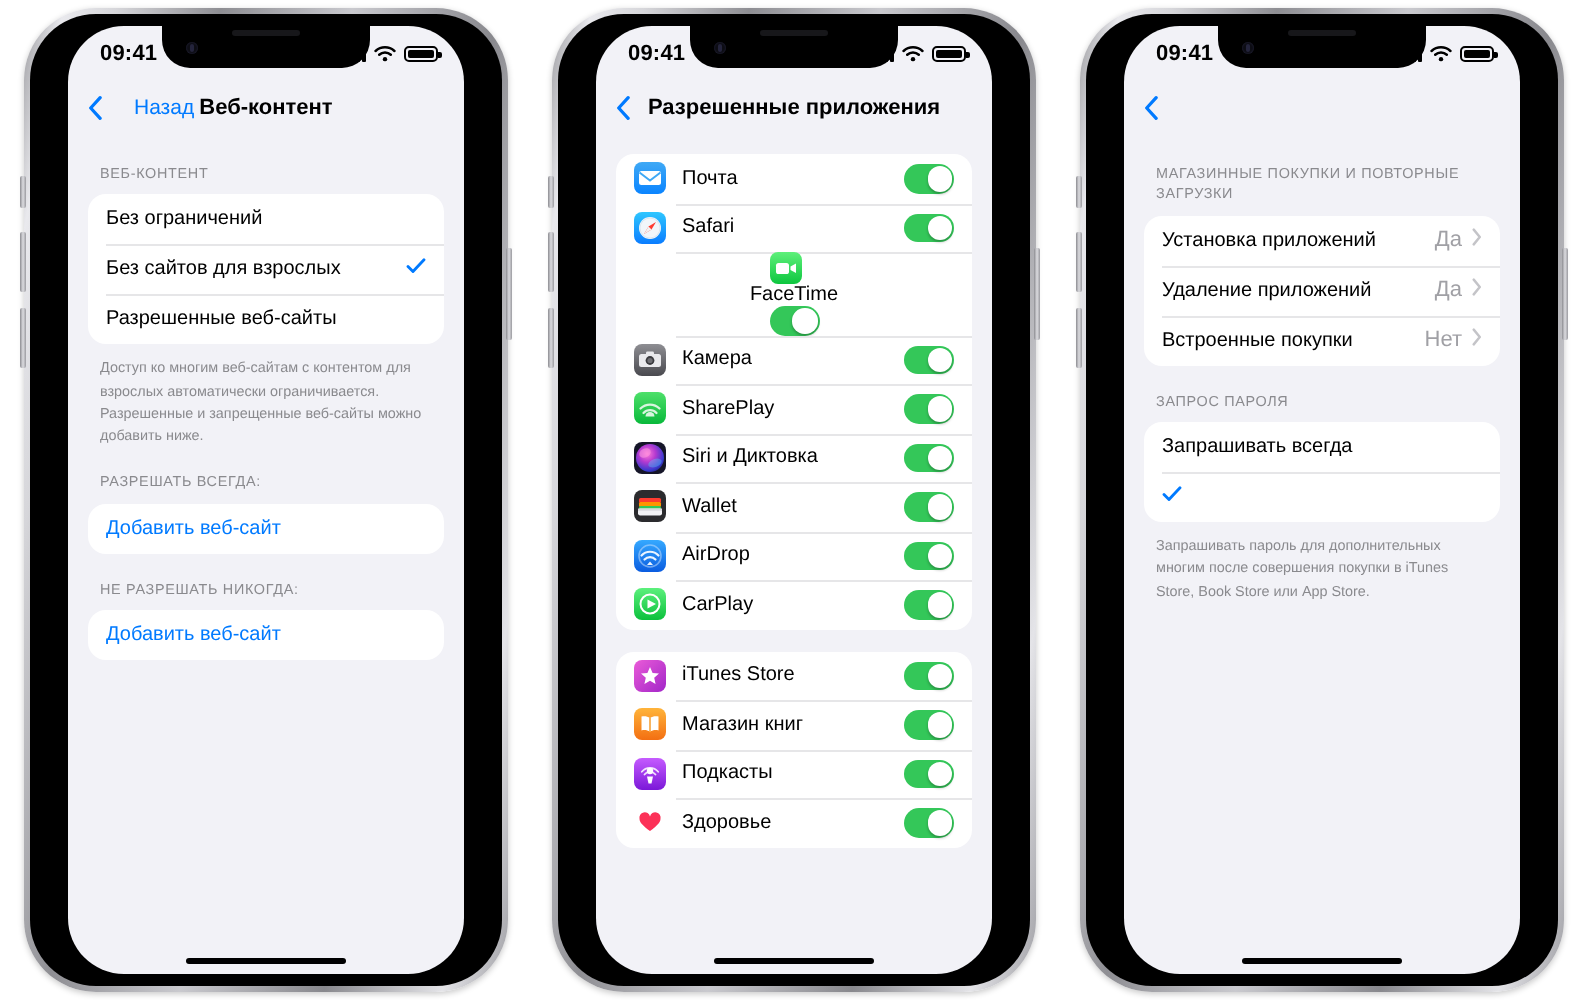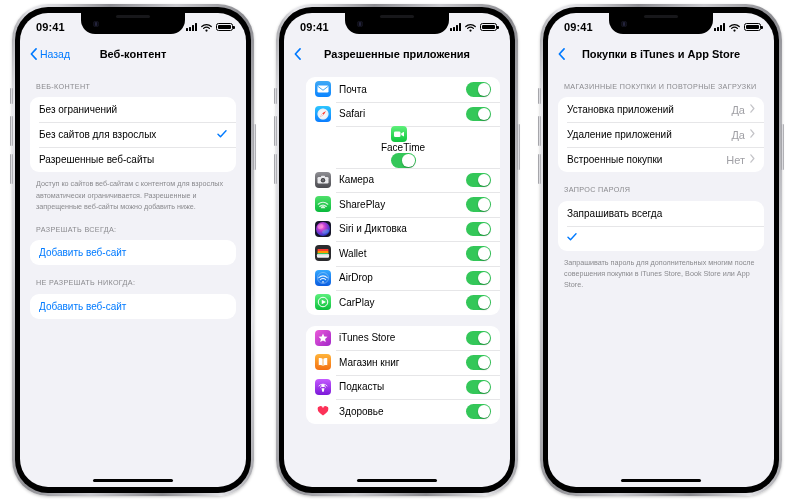--- a/index.html
+++ b/index.html
@@ -27,21 +27,21 @@
     background: linear-gradient(100deg,#9a9a9e 0%,#e9e9ed 6%,#d6d6da 14%,#8e8e93 30%,#c9c9ce 50%,#88888d 72%,#e4e4e8 90%,#a0a0a5 100%);
     padding: 3px;
     box-shadow: 0 1px 3px rgba(0,0,0,.22);
   }
   .phone-inner {
     position: relative;
     width: 100%;
     height: 100%;
     border-radius: 33px;
     background: #000;
-    padding: 6px 5px;
+    padding: 6px 19px;
   }
   .screen {
     position: relative;
     width: 100%;
     height: 100%;
     border-radius: 28px;
     background: #f2f2f7;
     overflow: hidden;
   }
   
@@ -144,21 +144,21 @@
   .navbar {
     position: relative;
     height: 30px;
     display: flex;
     align-items: center;
     padding: 0 10px;
   }
   .nav-back {
     display: flex;
     align-items: center;
-    gap: 3px;
+    gap: 16px;
     color: #007aff;
     font-size: 10.5px;
     flex: 0 0 auto;
     cursor: pointer;
     z-index: 3;
   }
   .chev-left {
     width: 7px; height: 12px;
     flex: 0 0 auto;
   }
@@ -324,21 +324,21 @@
               <div class="row">
                 <div class="row-label">Без сайтов для взрослых</div>
                 <span><svg class="check" viewBox="0 0 12 12">
                     <path d="M1.2 6.3 L4.2 9.3 L10.8 2.2" fill="none" stroke="#007aff" stroke-width="1.7" stroke-linecap="round" stroke-linejoin="round"></path>
                   </svg></span>
               </div>
               <div class="row">
                 <div class="row-label">Разрешенные веб-сайты</div>
               </div>
             </div>
-            <div class="footnote">Доступ ко сайтов веб-сайтам с контентом для взрослых автоматически ограничивается. Разрешенные и запрещенные веб-сайты можно добавить ниже.</div>
+            <div class="footnote">Доступ ко многим веб-сайтам с контентом для взрослых автоматически ограничивается. Разрешенные и запрещенные веб-сайты можно добавить ниже.</div>
             <div class="sec-header">РАЗРЕШАТЬ ВСЕГДА:</div>
             <div class="card">
               <div class="row">
                 <div class="row-label link">Добавить веб-сайт</div>
               </div>
             </div>
             <div class="sec-header">НЕ РАЗРЕШАТЬ НИКОГДА:</div>
             <div class="card">
               <div class="row">
                 <div class="row-label link">Добавить веб-сайт</div>
@@ -380,21 +380,21 @@
             </div>
           </div>
           <div class="navbar">
             <div class="nav-back">
               <svg class="chev-left" viewBox="0 0 8 14">
                 <path d="M7 1 L1.5 7 L7 13" fill="none" stroke="#007aff" stroke-width="1.9" stroke-linecap="round" stroke-linejoin="round"></path>
               </svg>
             </div>
             <div class="nav-title">Разрешенные приложения</div>
           </div>
-          <div class="content" style="padding-top: 8px; margin-left: 12px;">
+          <div class="content" style="padding-top: 8px;">
             <div class="card">
               <div class="row with-icon" style="min-height: 24.5px;">
                 <div class="app-icon">
                   <svg viewBox="0 0 32 32" xmlns="http://www.w3.org/2000/svg">
                     <defs>
                       <linearGradient id="g-mail" x1="0" y1="0" x2="0" y2="1">
                         <stop offset="0" stop-color="#3fa9f5"></stop>
                         <stop offset="1" stop-color="#0a84ff"></stop>
                       </linearGradient>
                     </defs>
@@ -676,21 +676,20 @@
                 <span></span>
               </div>
             </div>
           </div>
           <div class="navbar">
             <div class="nav-back">
               <svg class="chev-left" viewBox="0 0 8 14">
                 <path d="M7 1 L1.5 7 L7 13" fill="none" stroke="#007aff" stroke-width="1.9" stroke-linecap="round" stroke-linejoin="round"></path>
               </svg>
             </div>
-            <div class="nav-title">Покупки в iTunes и App Store</div>
           </div>
           <div class="content">
             <div class="sec-header">МАГАЗИННЫЕ ПОКУПКИ И ПОВТОРНЫЕ ЗАГРУЗКИ</div>
             <div class="card">
               <div class="row">
                 <div class="row-label">Установка приложений</div>
                 <div class="row-value">Да</div>
                 <span><svg class="chev-right" viewBox="0 0 6 11">
                     <path d="M1 1 L4.7 5.5 L1 10" fill="none" stroke="#c4c4c8" stroke-width="1.5" stroke-linecap="round" stroke-linejoin="round"></path>
                   </svg></span>

